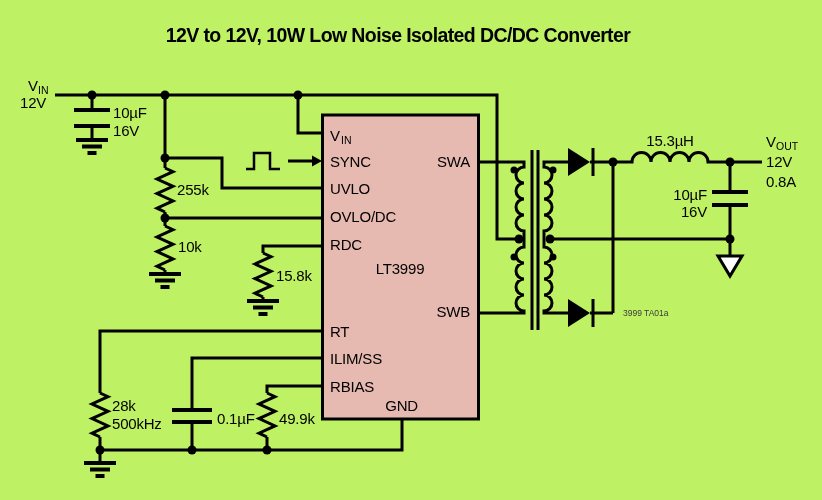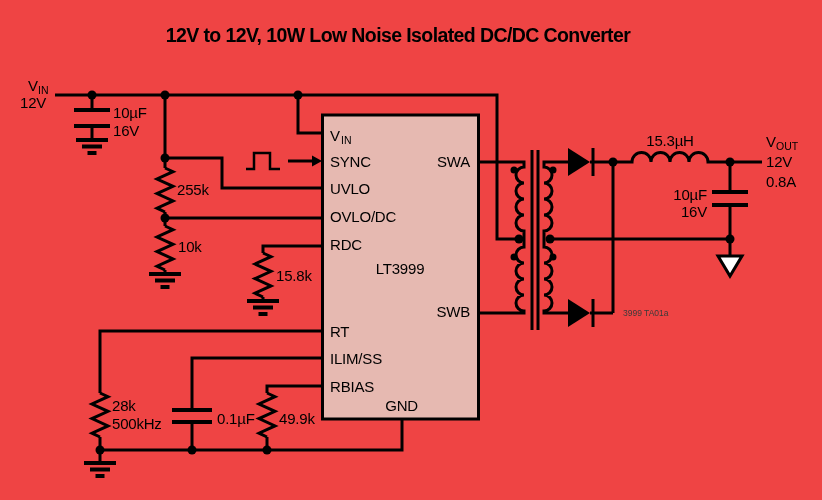--- a/index.html
+++ b/index.html
@@ -1,16 +1,16 @@
 <!DOCTYPE html>
 <html><head>
 <meta charset="utf-8">
 <style>
   html,body{margin:0;padding:0;background:#ffffff;}
-  .page{width:822px;height:500px;position:relative;background:#ef4444;overflow:hidden;}
+  .page{width:822px;height:500px;position:relative;background:#bef264;overflow:hidden;}
   svg{display:block;}
   text{font-family:"Liberation Sans",sans-serif;font-size:15px;fill:#000;letter-spacing:-0.2px;}
   .title{font-size:19.5px;font-weight:bold;letter-spacing:-0.6px;}
   .sub{font-size:10.5px;letter-spacing:0;}
   .wm{font-size:8.5px;fill:#3a3a3a;letter-spacing:0;}
   .wire{stroke:#000;stroke-width:3;fill:none;}
   .thin{stroke:#000;stroke-width:2.5;fill:none;}
   .plate{stroke:#000;stroke-width:4;fill:none;}
   .gndbar{stroke:#000;stroke-width:4;fill:none;}
   .icbox{stroke:#000;stroke-width:3;}

